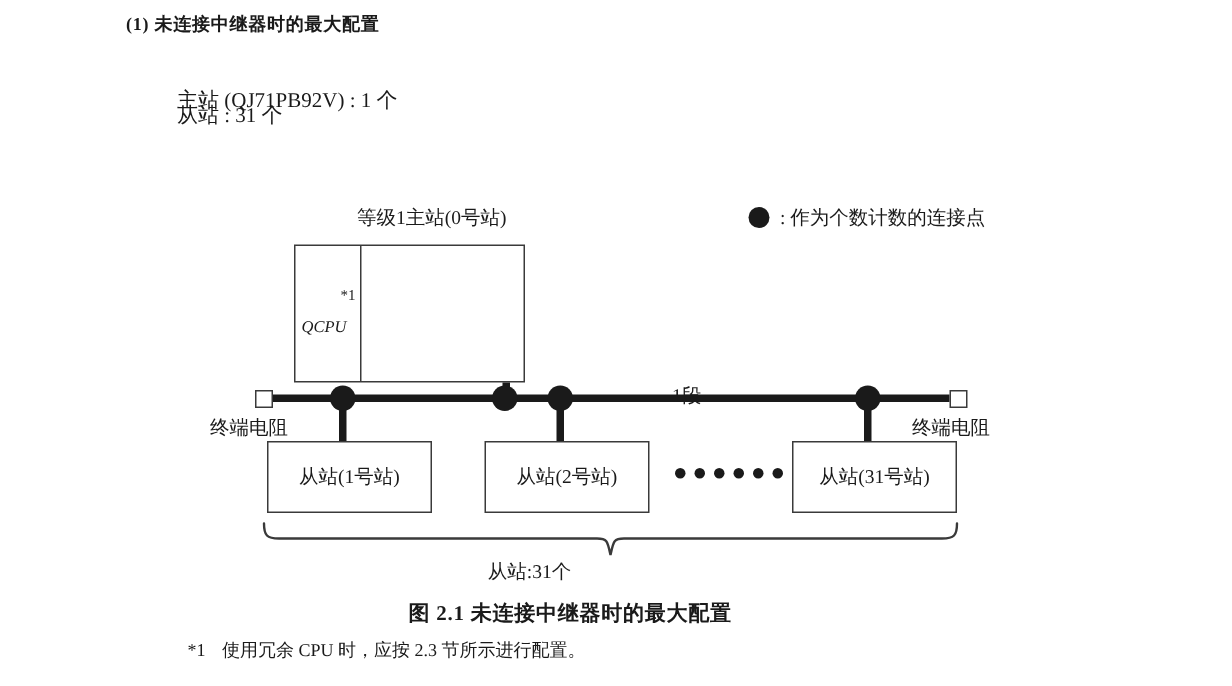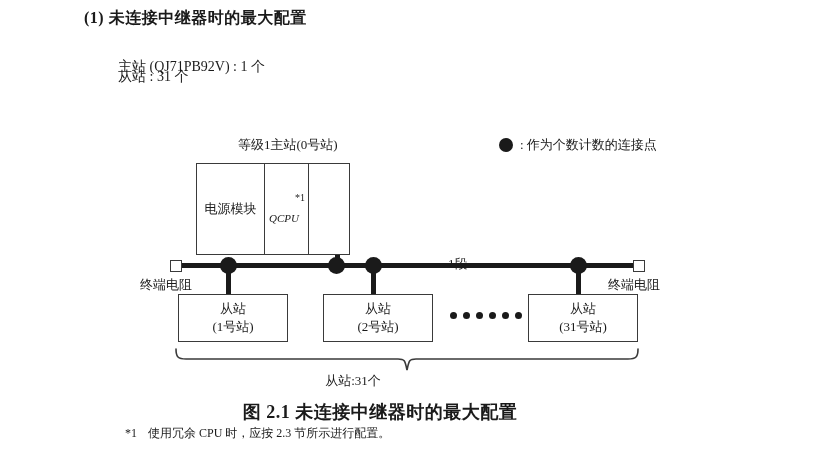--- a/index.html
+++ b/index.html
@@ -3,21 +3,21 @@
 <meta charset="utf-8">
 <style>
   html,body{margin:0;padding:0;}
   body{
     width:821px;height:457px;background:#ffffff;position:relative;overflow:hidden;
     font-family:"Liberation Serif","DejaVu Serif",serif;color:#1a1a1a;
   }
   .abs{position:absolute;}
 
   
-  #heading{left:84px;top:8px;font-size:16px;font-weight:bold;letter-spacing:.5px;white-space:nowrap;}
+  #heading{left:84px;top:8px;font-size:12px;font-weight:bold;letter-spacing:.5px;white-space:nowrap;}
   #spec-master{left:118px;top:58px;font-size:14px;white-space:nowrap;}
   #spec-slave{left:118px;top:68px;font-size:14px;white-space:nowrap;}
 
   
   #legend{left:455px;top:136px;display:flex;align-items:center;gap:7px;white-space:nowrap;font-size:13px;padding-left:44px;}
   #legend .bullet{width:14px;height:14px;border-radius:50%;background:#1a1a1a;display:inline-block;}
 
   
   #master-label{left:200px;top:136px;font-size:13px;white-space:nowrap;margin-left:38px;}
   #master-module{left:196px;top:163px;width:154px;height:92px;border:1.5px solid #3a3a3a;box-sizing:border-box;display:flex;background:#fff;}
@@ -32,49 +32,48 @@
   #bus{left:176px;top:263px;width:460px;height:5px;background:#1a1a1a;}
   .drop{width:5px;background:#1a1a1a;}
   #drop-master{left:335px;top:255px;height:14px;}
   .dot{width:17px;height:17px;border-radius:50%;background:#1a1a1a;}
   .term{width:12px;height:12px;border:1.5px solid #3a3a3a;background:#fff;box-sizing:border-box;}
   .term-label{font-size:13px;white-space:nowrap;}
   #seg-label{left:448px;top:243px;font-size:13px;white-space:nowrap;margin-top:12px;}
 
   
   .slave-box{width:110px;height:48px;border:1.5px solid #3a3a3a;box-sizing:border-box;background:#fff;
-    display:flex;flex-direction:column;align-items:center;justify-content:center;font-size:13px;line-height:1.35;}
+    display:flex;flex-direction:row;align-items:center;justify-content:center;font-size:13px;line-height:1.35;}
   #ellipsis{left:450px;top:312px;display:flex;gap:6px;align-items:center;}
   #ellipsis span{width:7px;height:7px;border-radius:50%;background:#1a1a1a;display:block;}
 
   
   #brace{left:172px;top:348px;}
   #brace-label{left:0;top:372px;width:706px;text-align:center;font-size:13px;}
 
   
-  #caption{left:0;top:400px;width:760px;text-align:center;font-size:18px;font-weight:bold;letter-spacing:.5px;}
+  #caption{left:0;top:400px;width:760px;text-align:center;font-size:14px;font-weight:bold;letter-spacing:.5px;}
   #footnote{left:114px;top:425px;font-size:12px;white-space:nowrap;text-align:center;}
   #footnote .mark{display:inline-block;width:34px;}
 </style>
 </head>
 <body>
 
 <div class="abs" id="heading">(1) 未连接中继器时的最大配置</div>
 <div class="abs" id="spec-master">主站 (QJ71PB92V) : 1 个</div>
 <div class="abs" id="spec-slave">从站 : 31 个</div>
 
 <div class="abs" id="legend">
   <span class="bullet"></span>
   <span>: 作为个数计数的连接点</span>
 </div>
 
 <div class="abs" id="master-label">等级1主站(0号站)</div>
 
 <div class="abs" id="master-module">
-  <div class="cell" id="cell-power">电源模块</div>
   <div class="cell" id="cell-qcpu">
     <span class="sup">*1</span>
     <span class="lbl">QCPU</span>
   </div>
 </div>
 
 <div class="abs drop" id="drop-master"></div>
 <div class="abs" id="bus"></div>
 <div class="abs" id="seg-label">1段</div>
 

